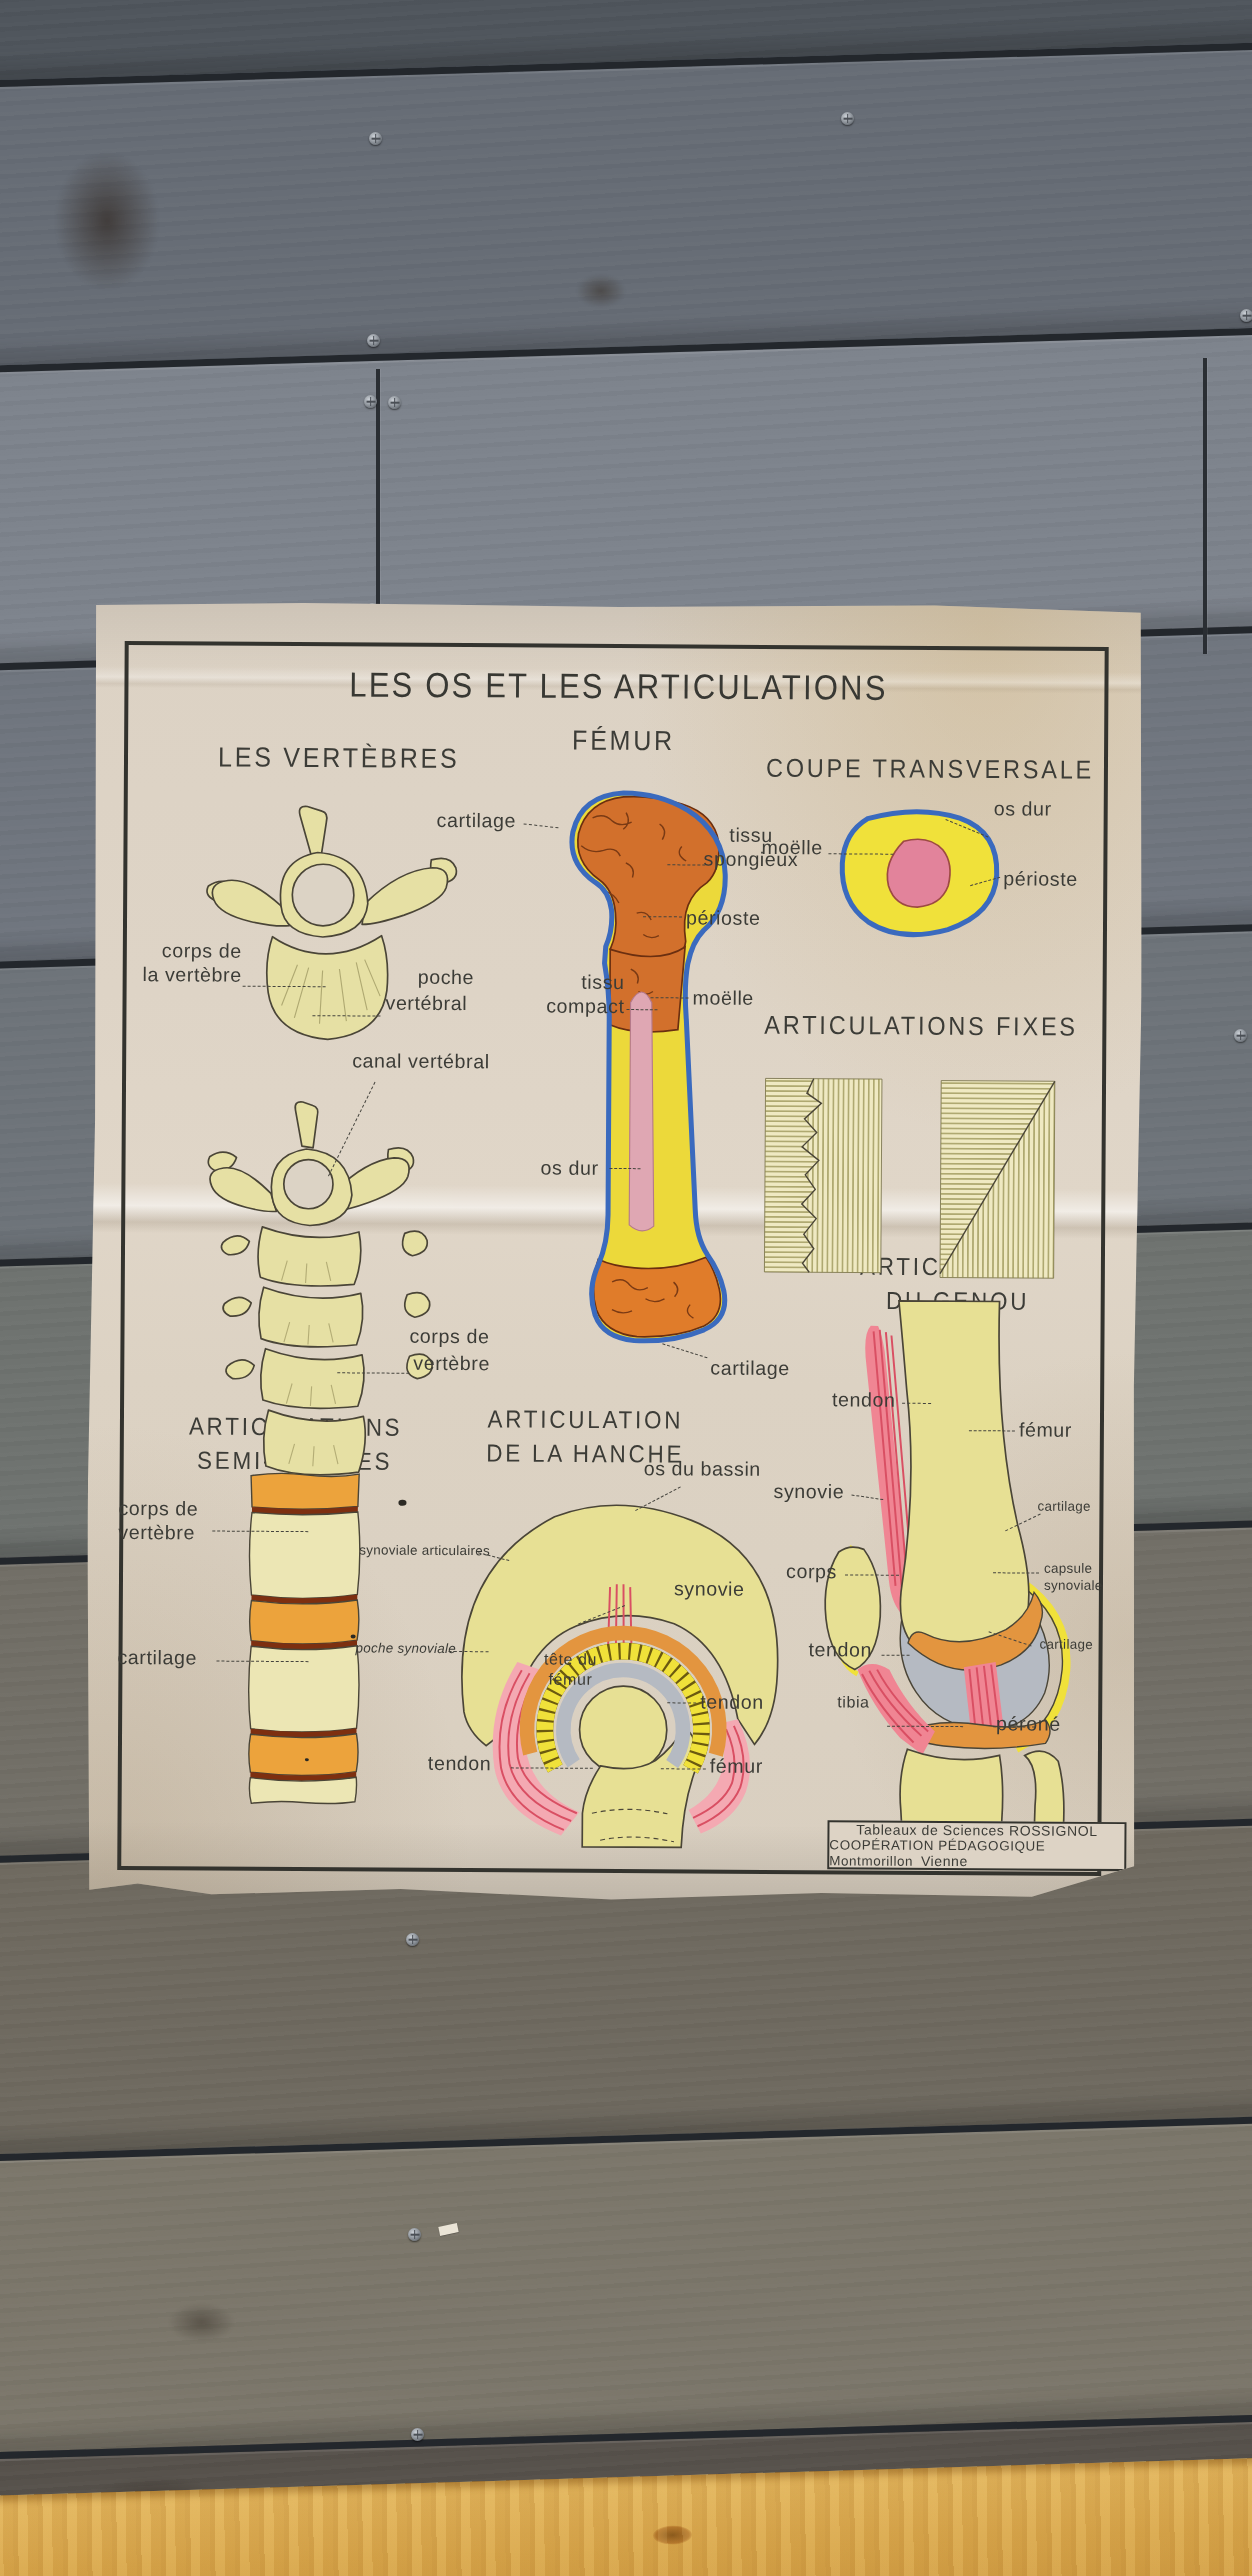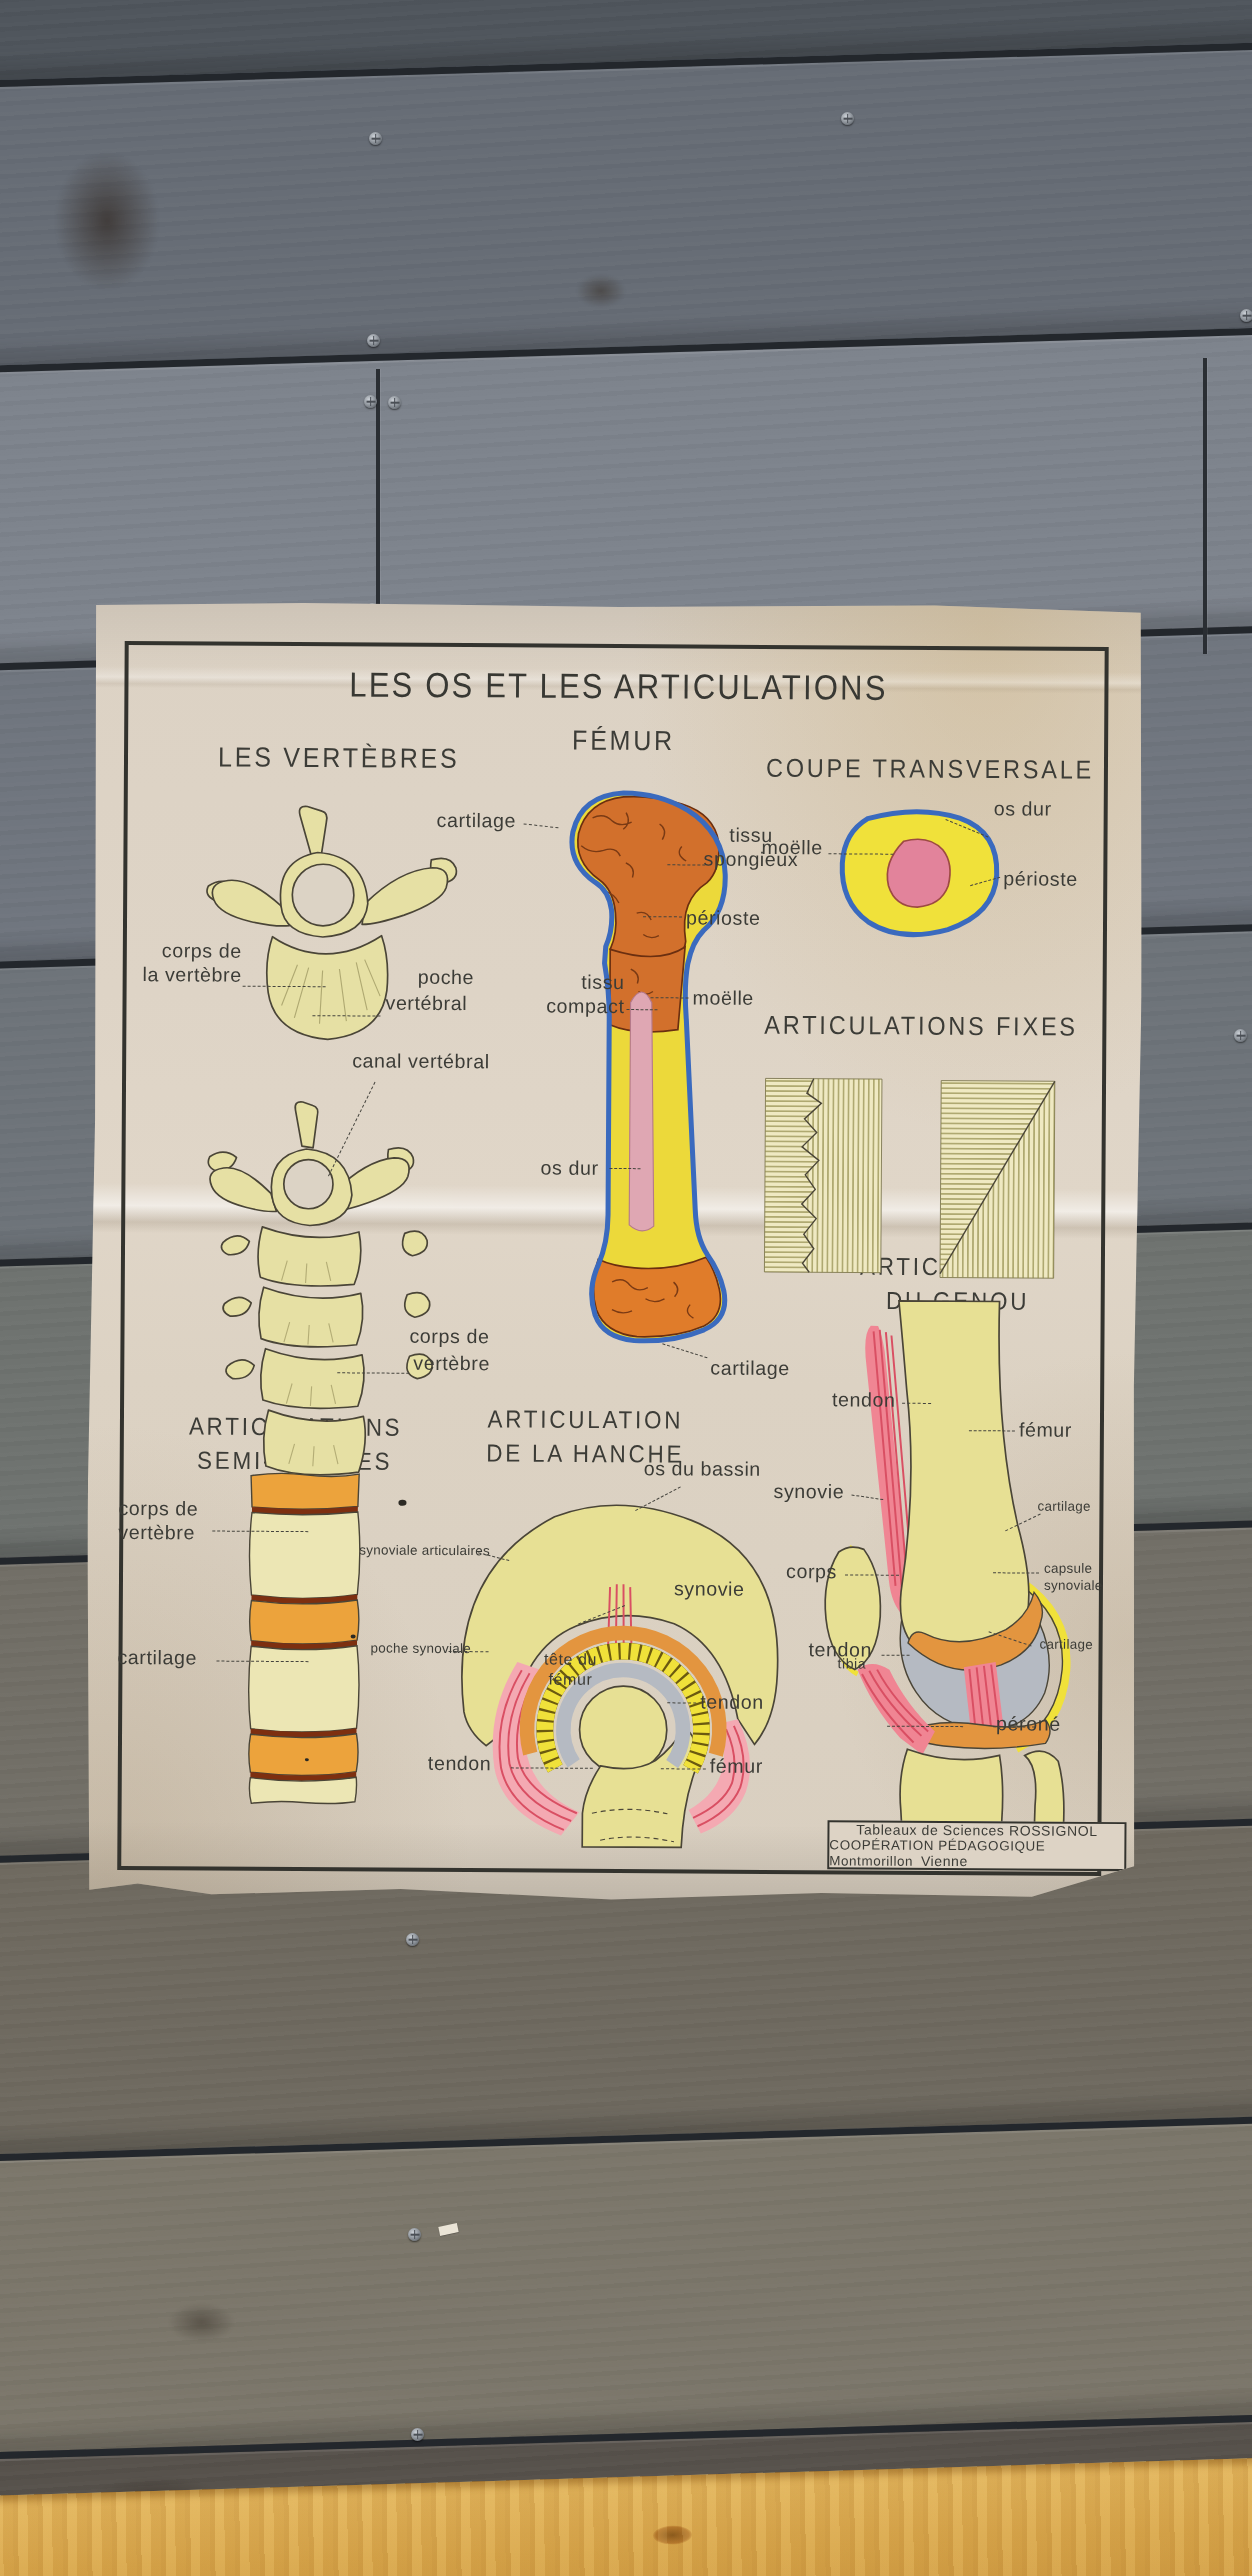--- a/index.html
+++ b/index.html
@@ -348,40 +348,40 @@
     <div class="dash" style="left:758px;top:970px;width:54px;"></div>
     <div class="lbl lab-sm" style="left:957px;top:954px;line-height:1.3;">
       <div>capsule</div>
       <div>synoviale</div>
     </div>
     <div class="dash" style="left:906px;top:967px;width:46px;"></div>
     <div class="lbl lab-sm" style="left:953px;top:1031px;">cartilage</div>
     <div class="dash" style="left:902px;top:1026px;width:45px;transform:rotate(18deg);"></div>
     <div class="lbl lab" style="left:722px;top:1033px;">tendon</div>
     <div class="dash" style="left:795px;top:1050px;width:28px;"></div>
-    <div class="lbl lab" style="left:751px;top:1051px;font-size:14px;">tibia</div>
+    <div class="lbl lab" style="left:751px;top:1088px;font-size:16px;">tibia</div>
     <div class="dash" style="left:801px;top:1121px;width:76px;"></div>
     <div class="lbl lab" style="left:910px;top:1106px;">péroné</div>
     <div class="dash" style="left:907px;top:1121px;width:42px;"></div>
 
     <div class="lbl lab" style="left:31px;top:896px;">
       <div>corps de</div>
       <div>vertèbre</div>
     </div>
     <div class="dash" style="left:125px;top:930px;width:96px;"></div>
     <div class="lbl lab" style="left:31px;top:1045px;">cartilage</div>
     <div class="dash" style="left:130px;top:1060px;width:92px;"></div>
 
     <div class="lbl lab" style="left:556px;top:853px;">os du bassin</div>
     <div class="dash" style="left:593px;top:883px;width:51px;transform:rotate(152deg);"></div>
     <div class="lbl lab-sm" style="left:272px;top:941px;">synoviale articulaires</div>
     <div class="dash" style="left:391px;top:950px;width:32px;transform:rotate(14deg);"></div>
     <div class="lbl lab" style="left:587px;top:973px;">synovie</div>
     <div class="dash" style="left:538px;top:1002px;width:50px;transform:rotate(158deg);"></div>
-    <div class="lbl lab-sm" style="left:284px;top:1039px;">poche synoviale</div>
+    <div class="lbl lab-sm" style="left:269px;top:1039px;font-style:italic;">poche synoviale</div>
     <div class="dash" style="left:362px;top:1049px;width:40px;"></div>
     <div class="lbl ctr" style="left:445px;top:1047px;width:78px;font-size:16px;">
       <div>tête du</div>
       <div>fémur</div>
     </div>
     <div class="lbl lab" style="left:614px;top:1086px;">tendon</div>
     <div class="dash" style="left:581px;top:1099px;width:29px;"></div>
     <div class="lbl lab" style="left:342px;top:1149px;">tendon</div>
     <div class="dash" style="left:425px;top:1165px;width:82px;"></div>
     <div class="lbl lab" style="left:624px;top:1150px;">fémur</div>

